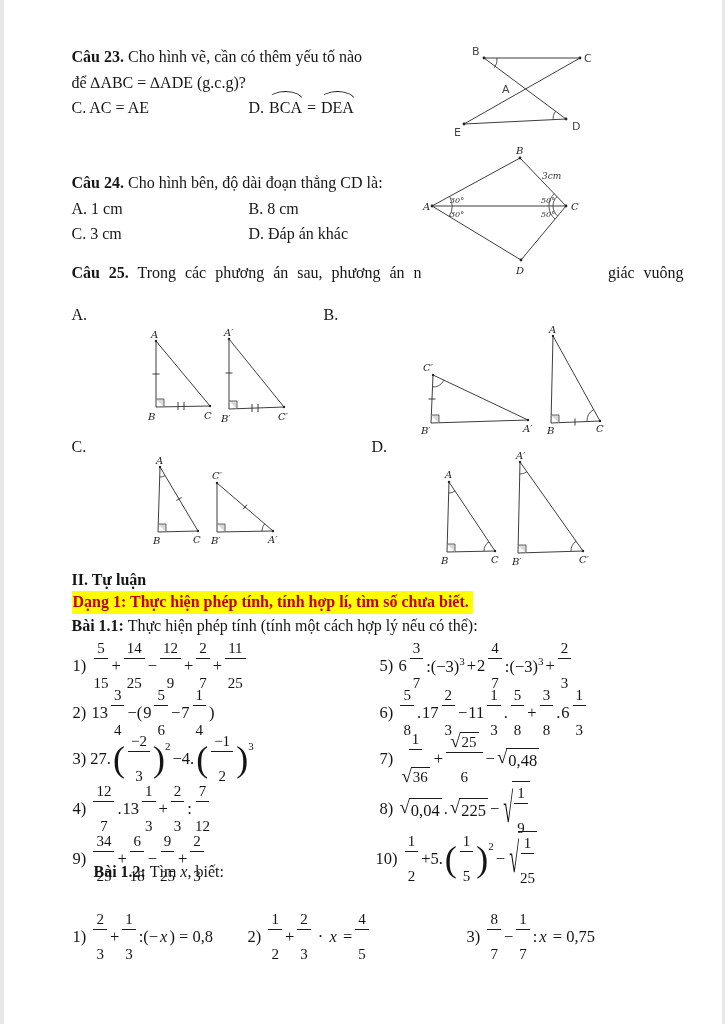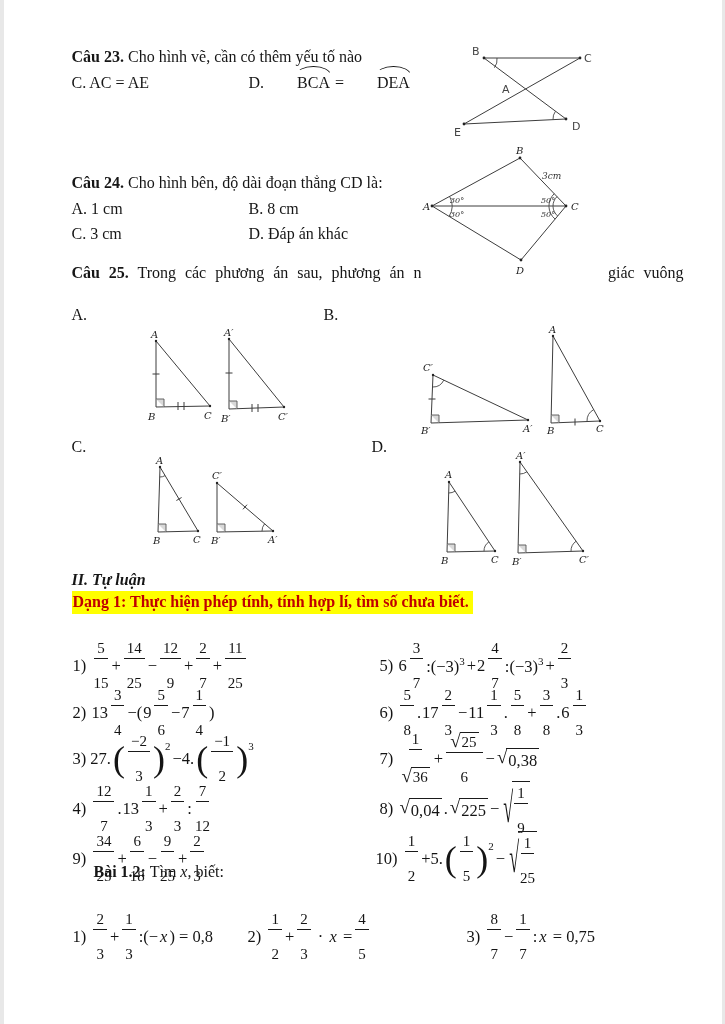--- a/index.html
+++ b/index.html
@@ -9,21 +9,21 @@
   .ln{line-height:25.5px;min-height:25.5px;}
   .just{text-align:justify;text-align-last:justify;width:612px;}
   .opts{position:relative;}
   .o2{position:absolute;left:177px;top:0;}
   b{font-weight:bold;}
   .albl{position:absolute;font-size:16px;}
   .hline{position:absolute;font-size:16px;line-height:22px;}
   .dang{position:absolute;font-size:16px;font-weight:bold;color:#c00000;background:#ffff00;
         padding:1px 4px 2px 1px;line-height:20px;}
   
-  .arc{position:relative;display:inline-block;padding:0 1px;margin-left:28px;}
+  .arc{position:relative;display:inline-block;padding:0 1px;}
   .arc::before{content:'';position:absolute;left:0;right:0;top:-4px;height:7px;
         border:1.4px solid transparent;border-top-color:#161616;
         border-radius:50% 50% 0 0 / 100% 100% 0 0;}
   
   .mexp{position:absolute;display:flex;align-items:center;height:46px;font-size:16.5px;color:#141414;}
   .mtxt{white-space:pre;margin:0 1px;}
   .it{font-style:italic;}
   .mtxt sup,.psup{font-size:11px;line-height:1;}
   .frac{margin:0 2px;display:inline-flex;flex-direction:column;align-items:center;
         text-align:center;font-size:15px;line-height:1.05;}
@@ -54,20 +54,21 @@
   .f3c{font:italic 9px "DejaVu Serif",serif;fill:#333;}
   .f23l{font:11px "DejaVu Sans",sans-serif;fill:#444;}
 </style>
 </head>
 <body>
 
 <div class="page">
 
   <div class="blk" style="left:68px;top:44px;width:400px;">
     <div class="ln"><b>Câu 23.</b><span> Cho hình vẽ, cần có thêm yếu tố nào</span></div>
+    <div class="ln">để ∆ABC = ∆ADE (g.c.g)?</div>
     <div class="ln opts">
       <span class="o1">C. AC = AE</span>
       <span class="o2"><span>D. </span><span class="arc">BCA</span><span> = </span><span class="arc">DEA</span></span>
     </div>
   </div>
 
   <svg class="fig" style="left:448px;top:36px;" width="160" height="105" viewBox="0 0 160 105">
     <line class="tln" x1="32" y1="22" x2="128" y2="22"></line>
     <line class="tln" x1="12" y1="88" x2="114" y2="83"></line>
     <line class="tln" x1="32" y1="22" x2="114" y2="83"></line>
@@ -208,22 +209,23 @@
     <path class="rsq" d="M86,97 H94 V105"></path>
     <path class="arcm" d="M87.7,26 A12,12 0 0 0 94.9,23.8"></path>
     <path class="arcm" d="M139,103.4 A12,12 0 0 1 144.1,93.2"></path>
     <circle class="dot" cx="88" cy="14" r="1.2"></circle>
     <circle class="dot" cx="151" cy="103" r="1.2"></circle>
     <text class="flbl" x="84" y="11">A′</text>
     <text class="flbl" x="80" y="117">B′</text>
     <text class="flbl" x="147" y="115">C′</text>
   </svg>
 
-  <div class="hline" style="left:68px;top:569px;font-style:italic;"><b>II. Tự luận</b></div>
+  <div class="hline" style="left:68px;top:569px;"><b>II. Tự luận</b></div>
   <div class="dang" style="left:68px;top:591px;text-align:right;">Dạng 1: Thực hiện phép tính, tính hợp lí, tìm số chưa biết.</div>
+  <div class="hline" style="left:68px;top:615px;"><b>Bài 1.1:</b><span> Thực hiện phép tính (tính một cách hợp lý nếu có thể):</span></div>
 
   <div class="mexp" style="left:68px;top:643px;">
       <span class="mtxt">1) </span>
       <span class="frac">
         <span class="nu"><span>5</span></span>
         <span class="de"><span>15</span></span>
       </span>
       <span class="mtxt">+</span>
       <span class="frac">
         <span class="nu"><span>14</span></span>
@@ -377,21 +379,21 @@
       <span class="frac">
         <span class="nu"><span class="sq">
             <span class="r">√</span>
             <span class="b">25</span>
           </span></span>
         <span class="de"><span>6</span></span>
       </span>
       <span class="mtxt">−</span>
       <span class="sq">
         <span class="r">√</span>
-        <span class="b">0,38</span>
+        <span class="b">0,48</span>
       </span>
     </div>
   <div class="mexp" style="left:68px;top:786px;">
       <span class="mtxt">4) </span>
       <span class="frac">
         <span class="nu"><span>12</span></span>
         <span class="de"><span>7</span></span>
       </span>
       <span class="mtxt">.</span>
       <span class="mixed">

